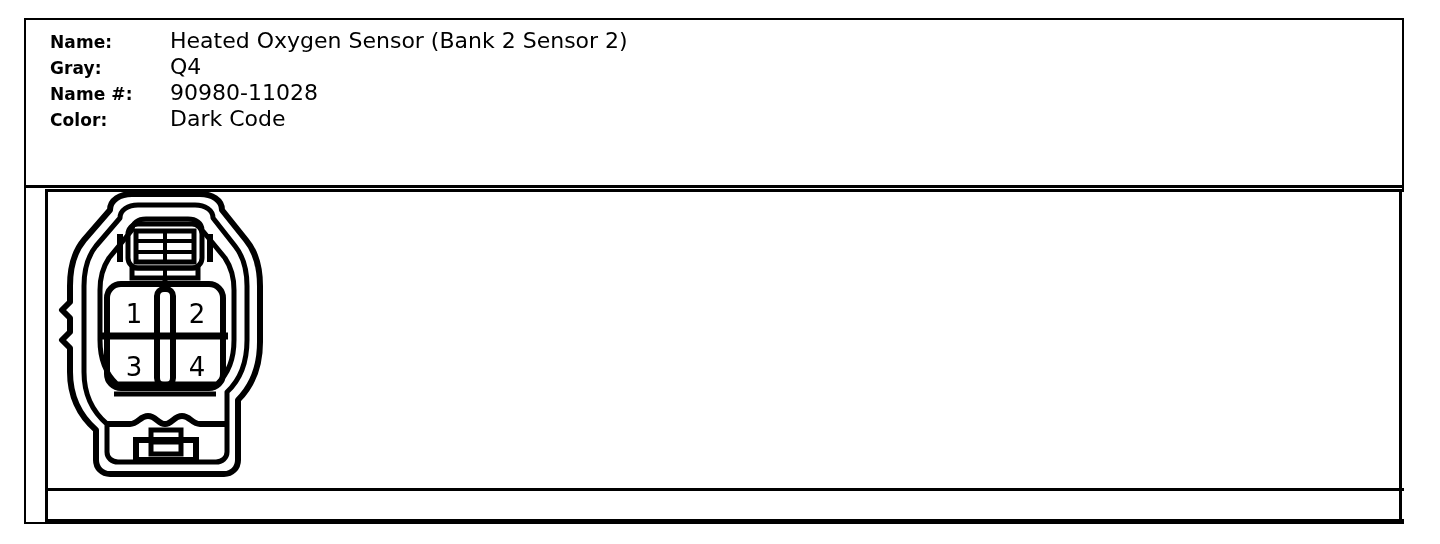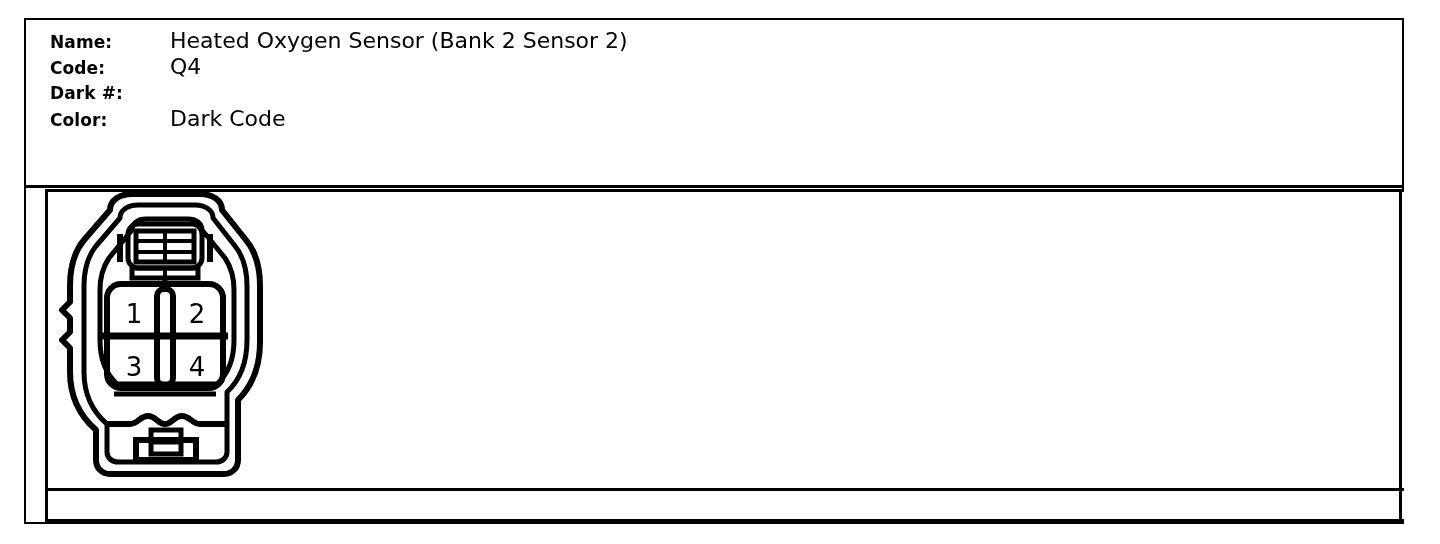--- a/index.html
+++ b/index.html
@@ -133,26 +133,27 @@
   <div class="outer-frame"></div>
 
   <div class="spec-block">
 
     <div class="spec-row">
       <div class="spec-label">Name:</div>
       <div class="spec-value">Heated Oxygen Sensor (Bank 2 Sensor 2)</div>
     </div>
 
     <div class="spec-row">
-      <div class="spec-label">Code:</div>
+      <div class="spec-label">Gray:</div>
       <div class="spec-value">Q4</div>
     </div>
 
     <div class="spec-row">
-      <div class="spec-label">Dark #:</div>
+      <div class="spec-label">Name #:</div>
+      <div class="spec-value">90980-11028</div>
     </div>
 
     <div class="spec-row">
       <div class="spec-label">Color:</div>
       <div class="spec-value">Dark Code</div>
     </div>
 
   </div>
 
   <div class="header-divider"></div>

